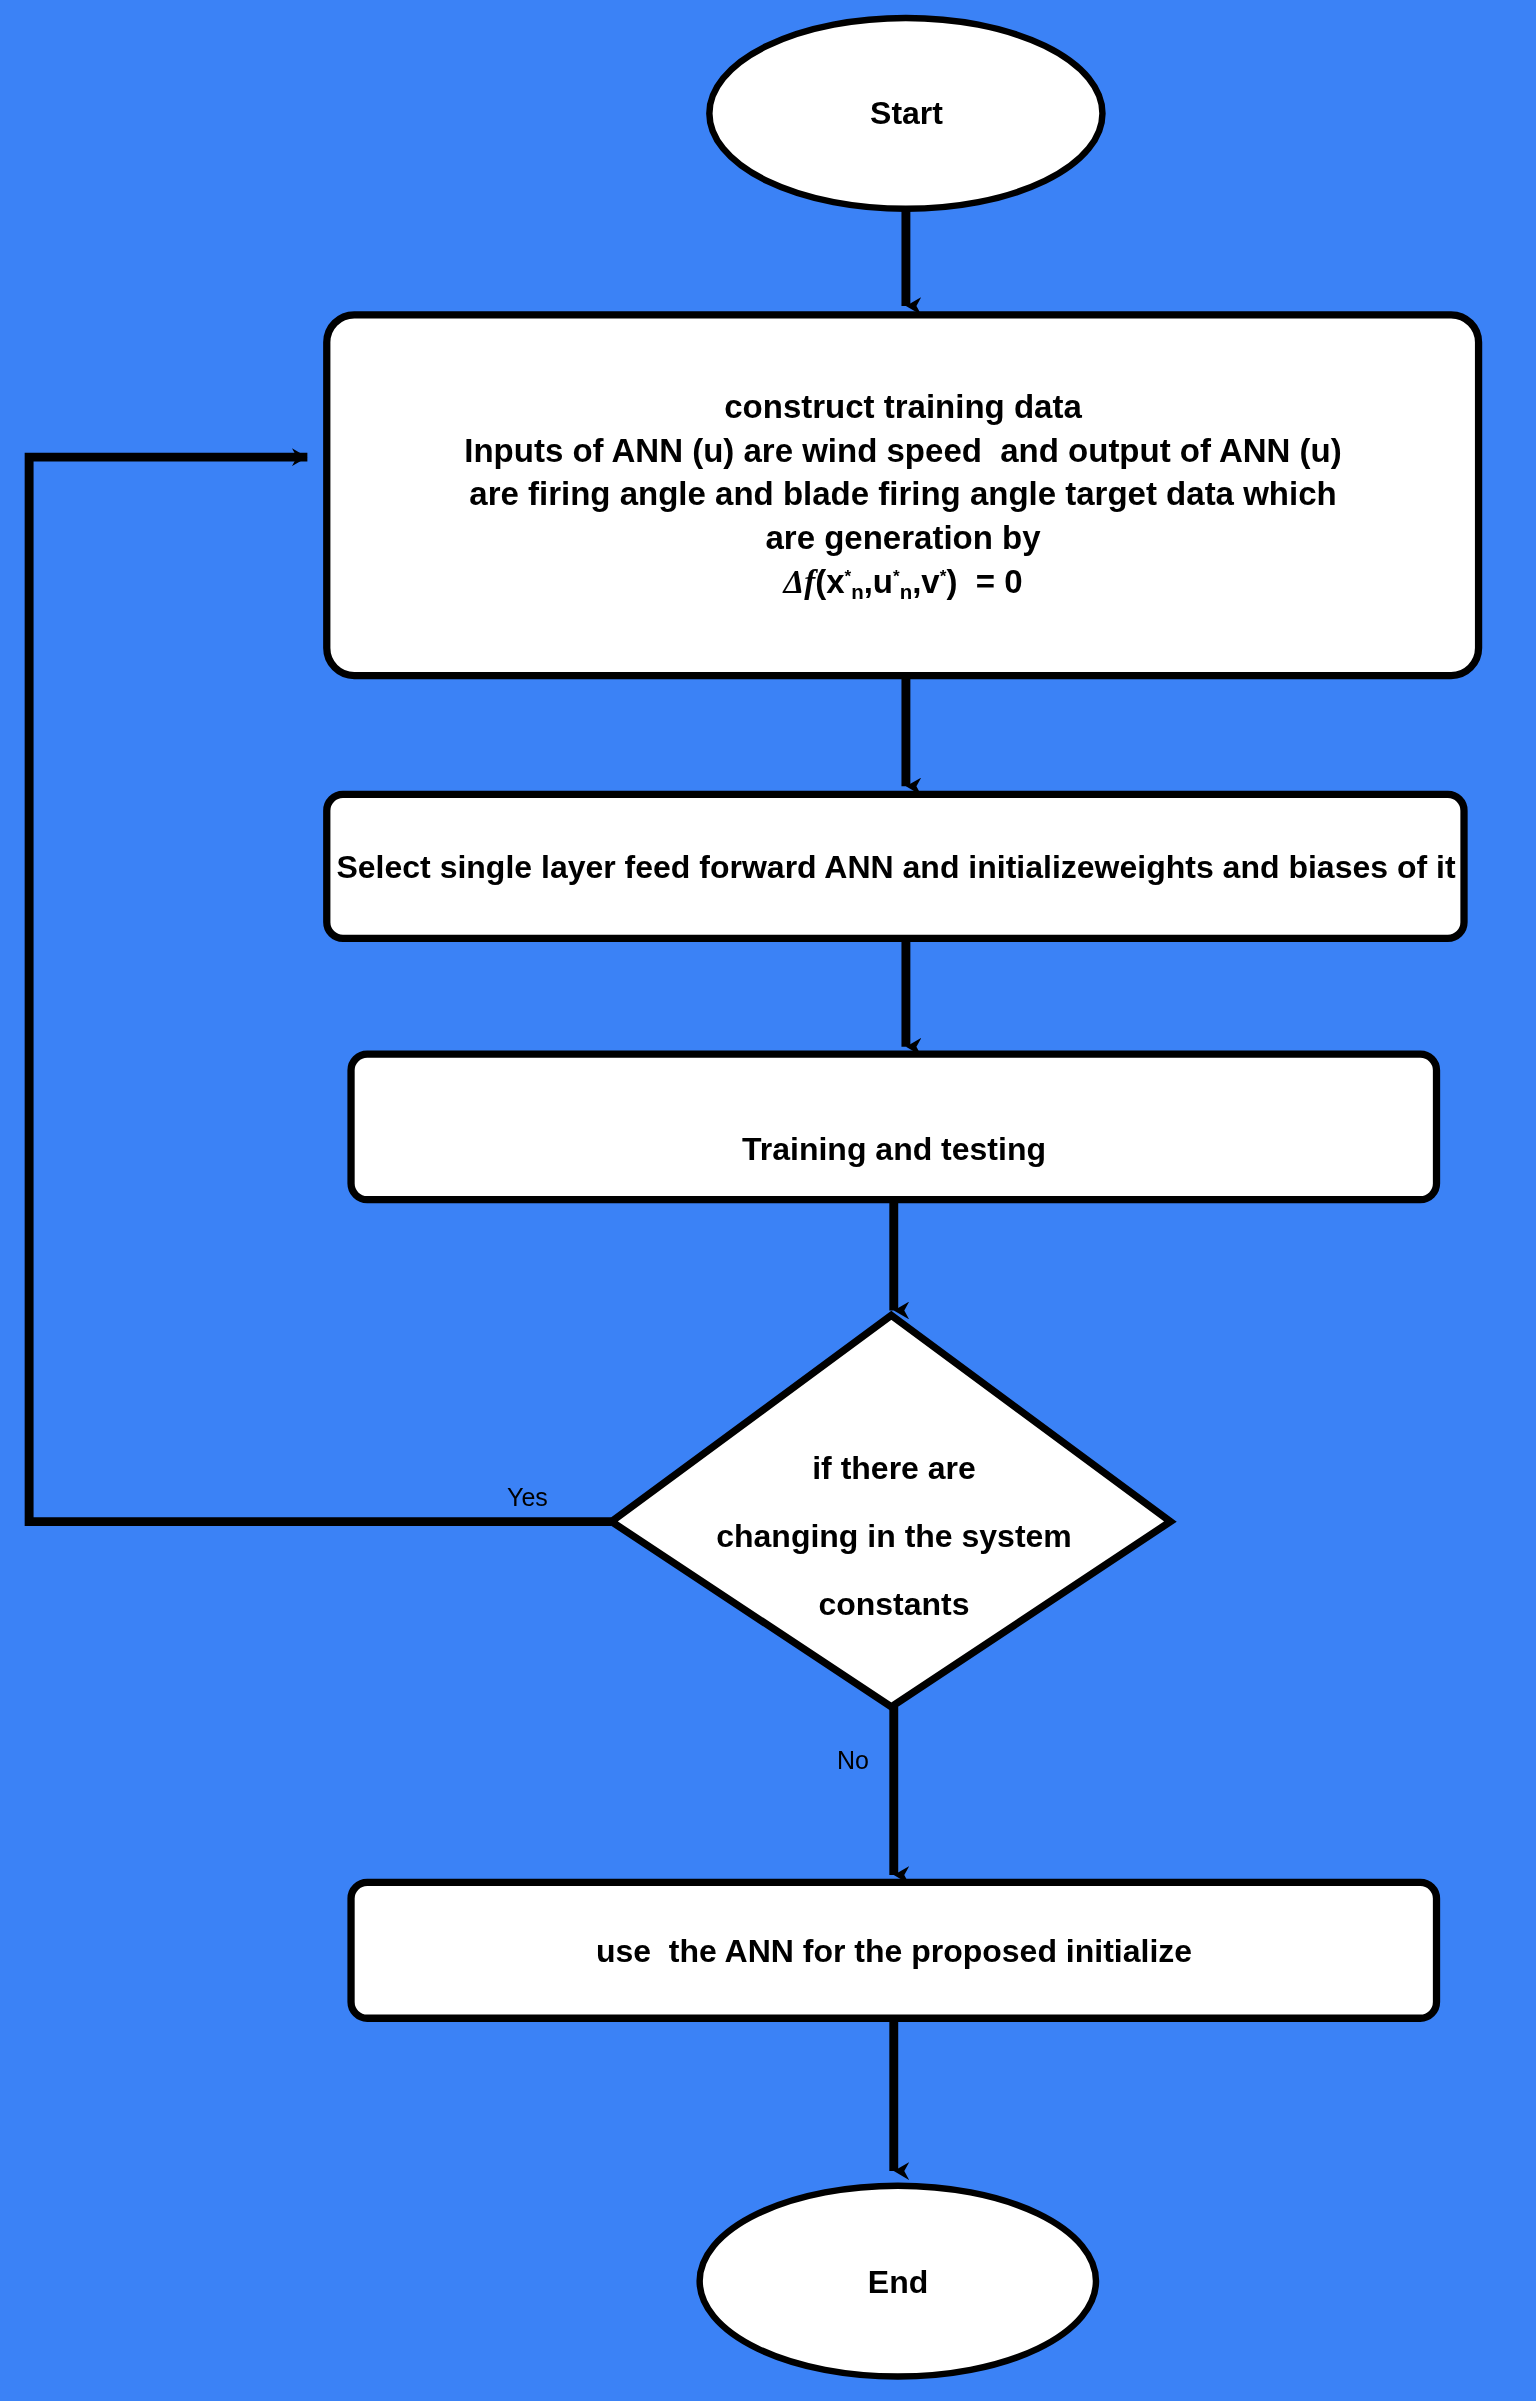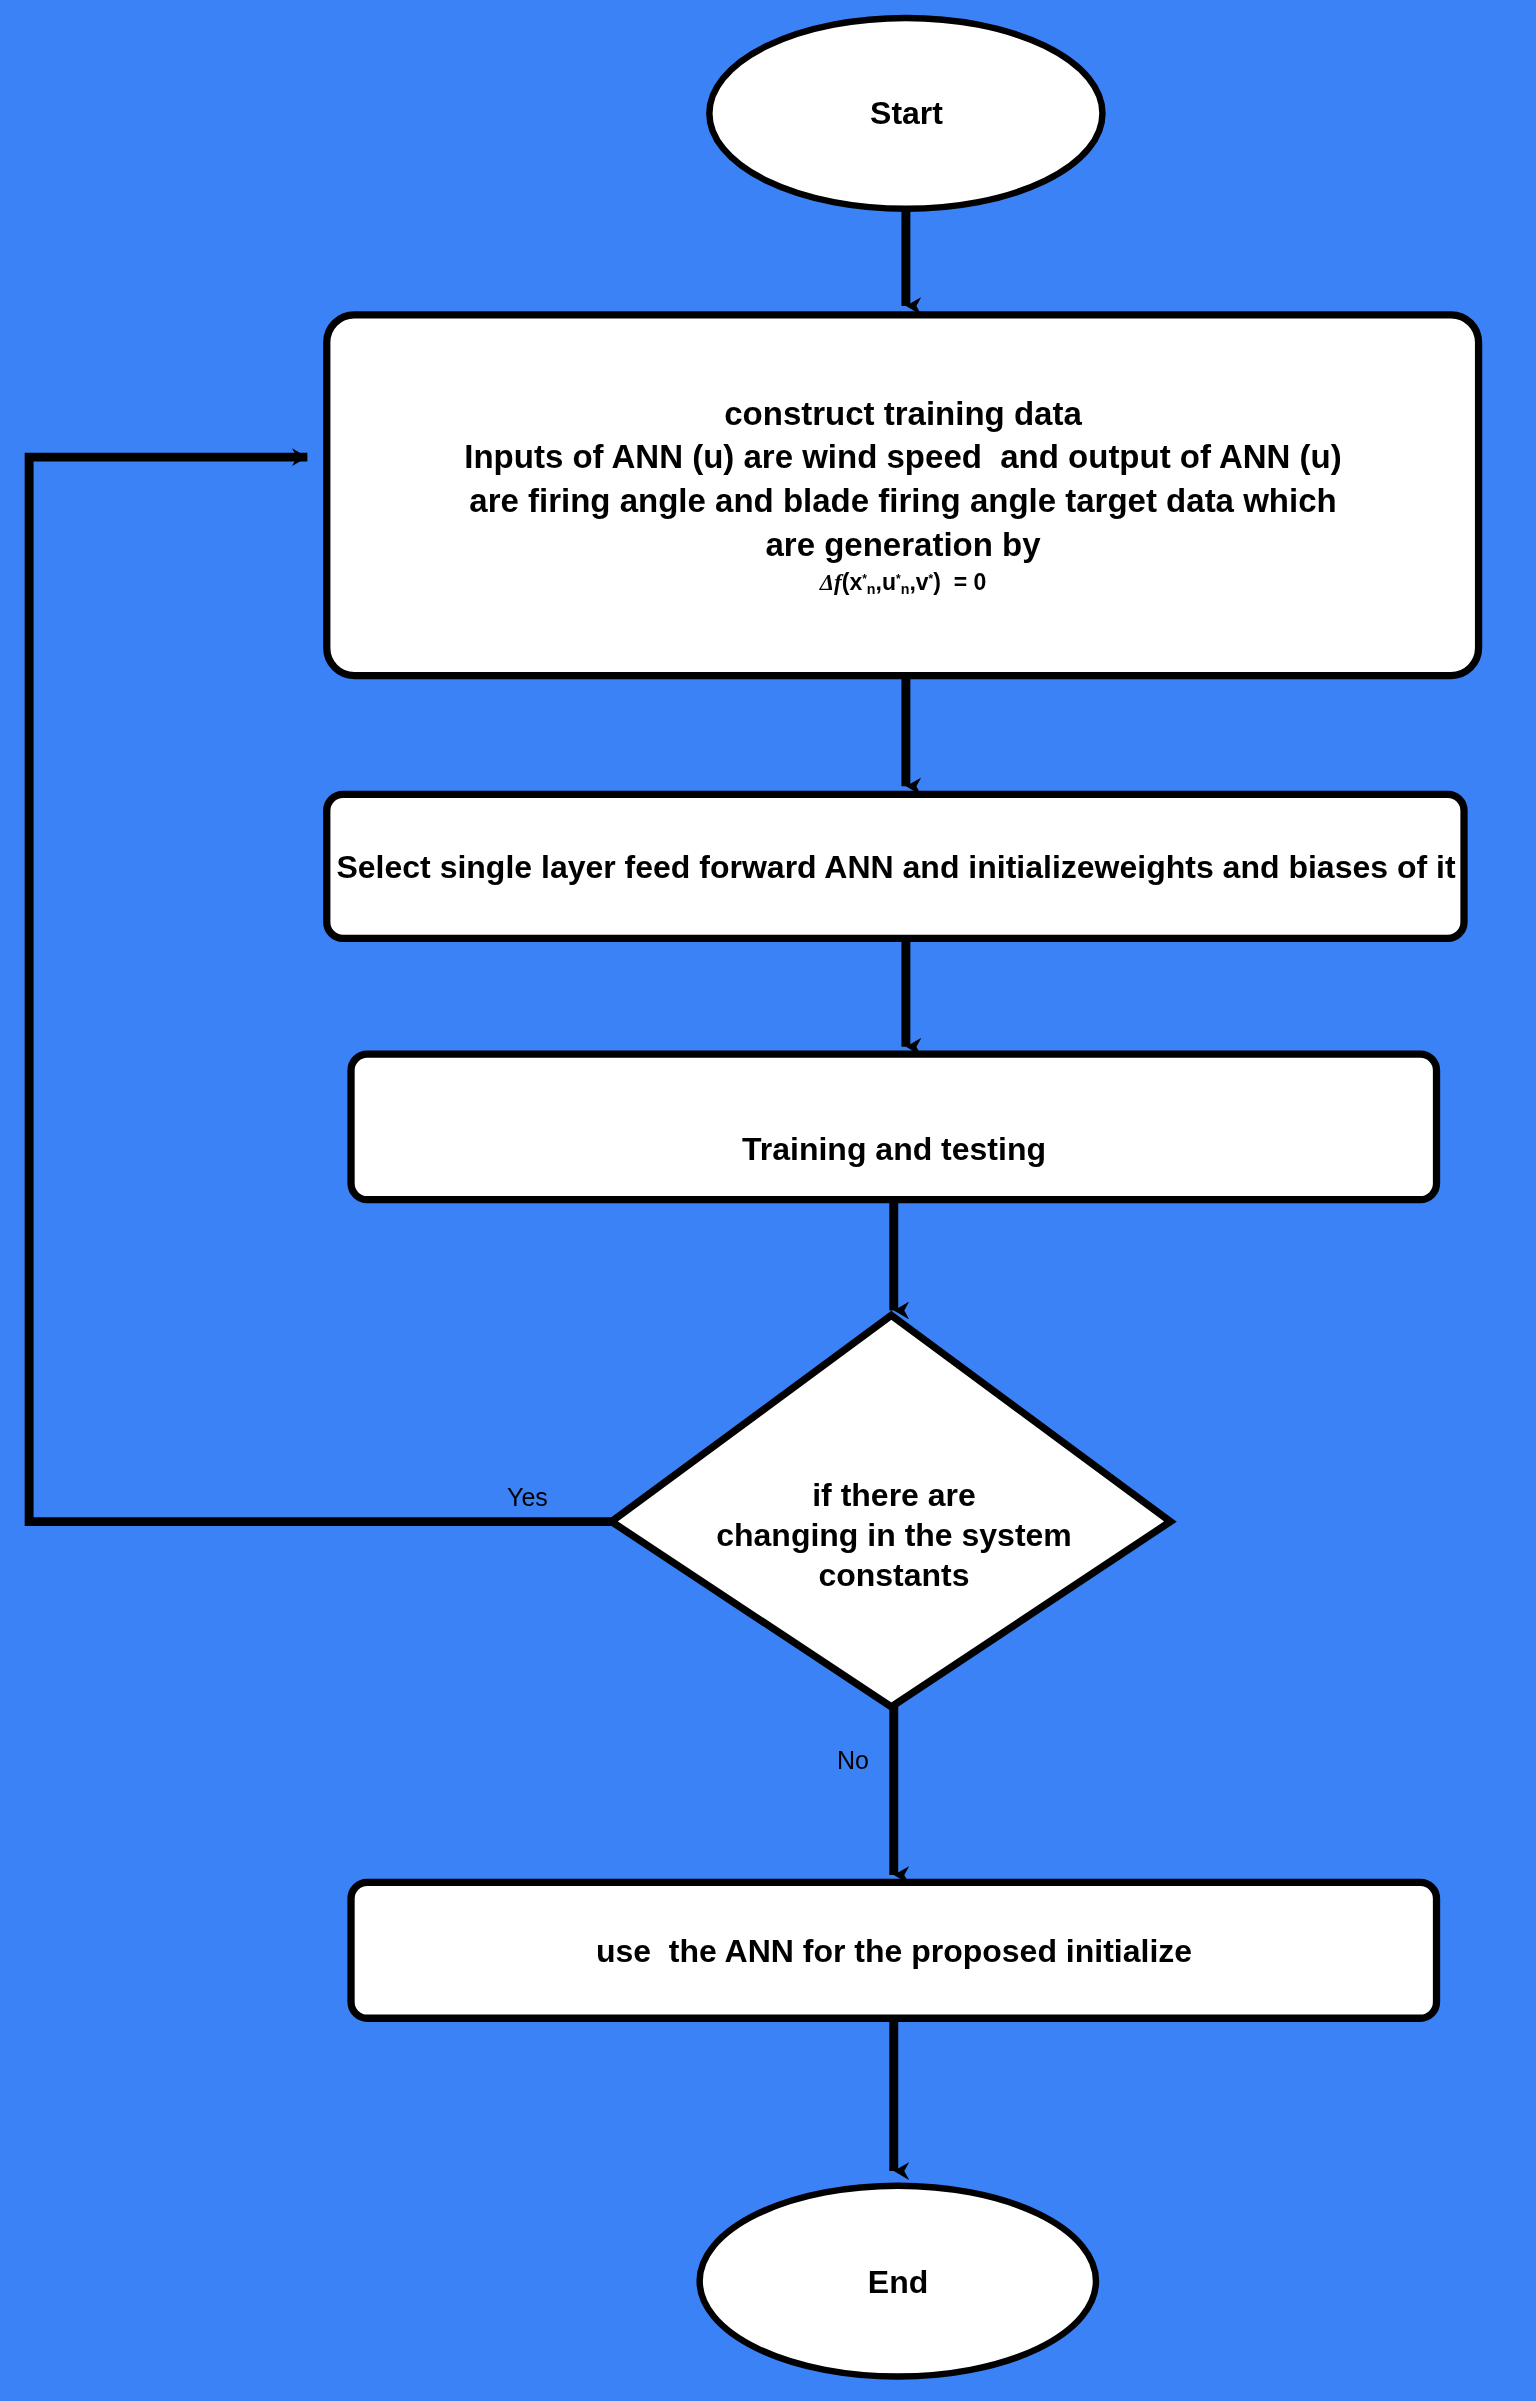--- a/index.html
+++ b/index.html
@@ -56,21 +56,21 @@
   }
   .edge-label {
     position: absolute;
     color: #000000;
     font-size: 25px;
     font-weight: normal;
     line-height: 1;
     white-space: nowrap;
   }
   .formula {
-    font-size: 23px;
+    font-size: 33px;
     font-weight: bold;
     letter-spacing: 0px;
   }
   .formula .it {
     font-style: italic;
     font-family: "Liberation Serif", serif;
     font-weight: bold;
   }
   .formula sup {
     font-size: 0.52em;
@@ -138,21 +138,21 @@
     <div class="formula"><span class="it">Δf</span><span>(x</span><sup>*</sup><sub>n</sub><span>,u</span><sup>*</sup><sub>n</sub><span>,v</span><sup>*</sup><span>)</span>&nbsp;&nbsp;<span>= 0</span></div>
   </div>
 
   <div class="node-text proc-text" style="left:327px; top:795px; width:1138px; height:144px; flex-direction:row; justify-content:center;">
     <div>Select single layer feed forward ANN and initialize</div>
     <div>weights and biases of it</div>
   </div>
 
   <div class="node-text proc-text" style="left:351px; top:1076px; width:1086px; height:146px;">Training and testing</div>
 
-  <div class="node-text decision-text" style="left:647px; top:1448px; width:494px; height:147px; flex-direction:column; justify-content:flex-end;">
+  <div class="node-text decision-text" style="left:647px; top:1448px; width:494px; height:147px; flex-direction:column; justify-content:flex-start;gap:28px;">
     <div>if there are</div>
     <div>changing in the system</div>
     <div>constants</div>
   </div>
 
   <div class="edge-label" style="left:507px; top:1485px;">Yes</div>
 
   <div class="edge-label" style="left:837px; top:1748px;">No</div>
 
   <div class="node-text proc-text" style="left:351px; top:1883px; width:1086px; height:136px;">use  the ANN for the proposed initialize</div>

